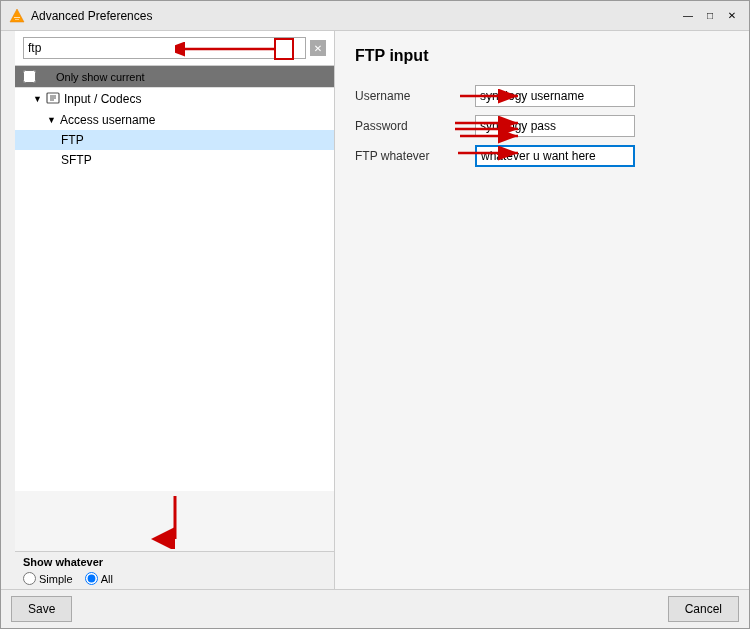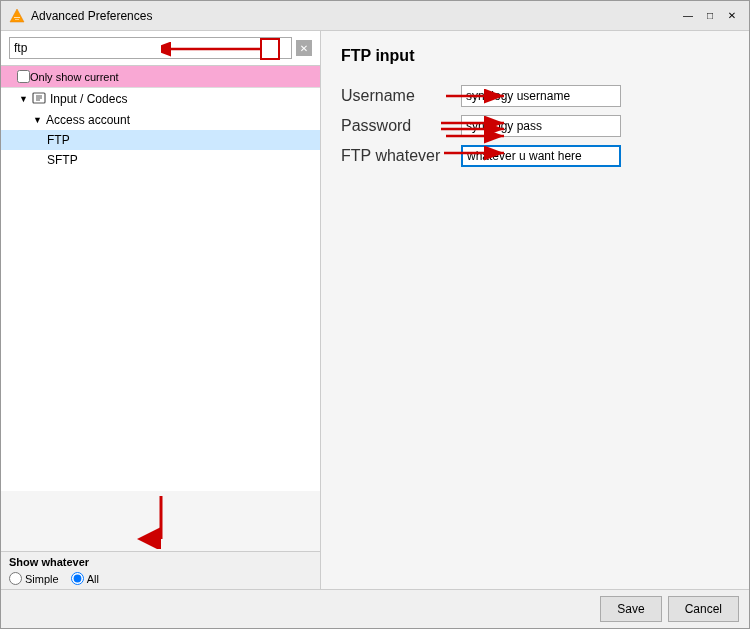--- a/index.html
+++ b/index.html
@@ -53,20 +53,21 @@
       cursor: pointer;
       font-size: 10px;
       border: none;
       background: none;
     }
 
     .content-area {
       display: flex;
       flex: 1;
       overflow: hidden;
+      margin-left: 14px;
     }
 
     
     .left-panel {
       width: 320px;
       display: flex;
       flex-direction: column;
       border-right: 1px solid #ccc;
       flex-shrink: 0;
       background: #f5f5f5;
@@ -99,24 +100,24 @@
       display: flex;
       align-items: center;
       justify-content: center;
       font-size: 10px;
       flex-shrink: 0;
     }
 
     .only-show-current {
       display: flex;
       align-items: center;
-      gap: 0;
-      padding: 4px 16px;
+      gap: 20px;
+      padding: 4px 8px;
       font-size: 11px;
-      background: #f9a8d4;
+      background: #737373;
       border-bottom: 1px solid #ddd;
     }
 
     .tree-area {
       flex: 1;
       overflow-y: auto;
       overflow-x: hidden;
       background: white;
     }
 
@@ -192,21 +193,21 @@
 
     .form-table {
       display: grid;
       grid-template-columns: 120px auto;
       row-gap: 8px;
       align-items: center;
       position: relative;
     }
 
     .form-label {
-      font-size: 16px;
+      font-size: 12px;
       color: #333;
     }
 
     .form-field-container {
       display: flex;
       align-items: center;
       gap: 8px;
       position: relative;
     }
 
@@ -219,27 +220,27 @@
       background: white;
       outline: none;
     }
     .form-input.active-border {
       border: 2px solid #0078d4;
     }
 
     
     .footer {
       display: flex;
-      justify-content: flex-end;
+      justify-content: space-between;
       align-items: center;
       padding: 6px 10px;
       border-top: 1px solid #ccc;
       background: #f0f0f0;
       flex-shrink: 0;
-      gap: 6px;
+      gap: 18px;
     }
 
     .footer-btn {
       height: 26px;
       padding: 0 16px;
       font-size: 12px;
       cursor: pointer;
       border: 1px solid #aaa;
       background: #e1e1e1;
     }
@@ -313,21 +314,21 @@
               <line x1="4" y1="5" x2="10" y2="5" stroke="#555" stroke-width="1"></line>
               <line x1="4" y1="7" x2="10" y2="7" stroke="#555" stroke-width="1"></line>
               <line x1="4" y1="9" x2="8" y2="9" stroke="#555" stroke-width="1"></line>
             </svg>
           </span>
           <span class="tree-label">Input / Codecs</span>
         </div>
 
         <div class="tree-item indent-2">
           <span class="tree-chevron">▼</span>
-          <span class="tree-label">Access account</span>
+          <span class="tree-label">Access username</span>
         </div>
 
         <div class="tree-item indent-3 selected">
           <span class="tree-label">FTP</span>
         </div>
 
         <div class="tree-item indent-3">
           <span class="tree-label">SFTP</span>
         </div>
       </div>

